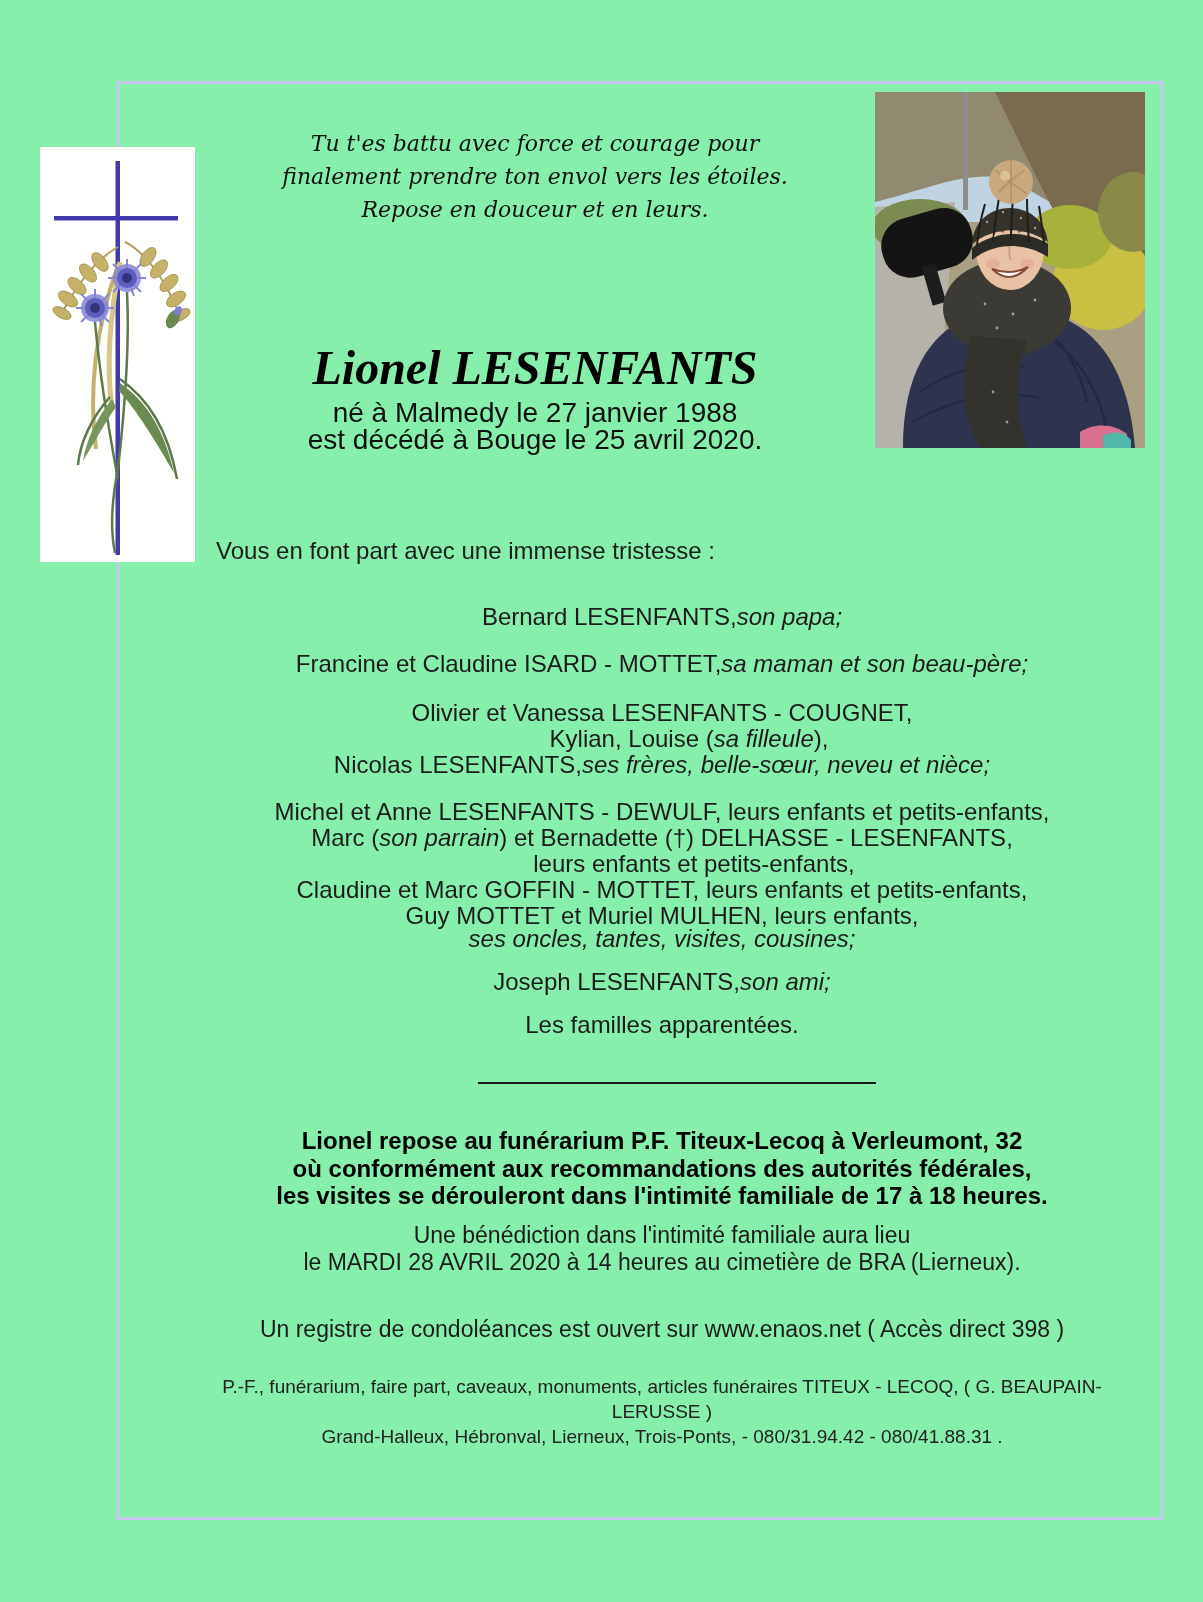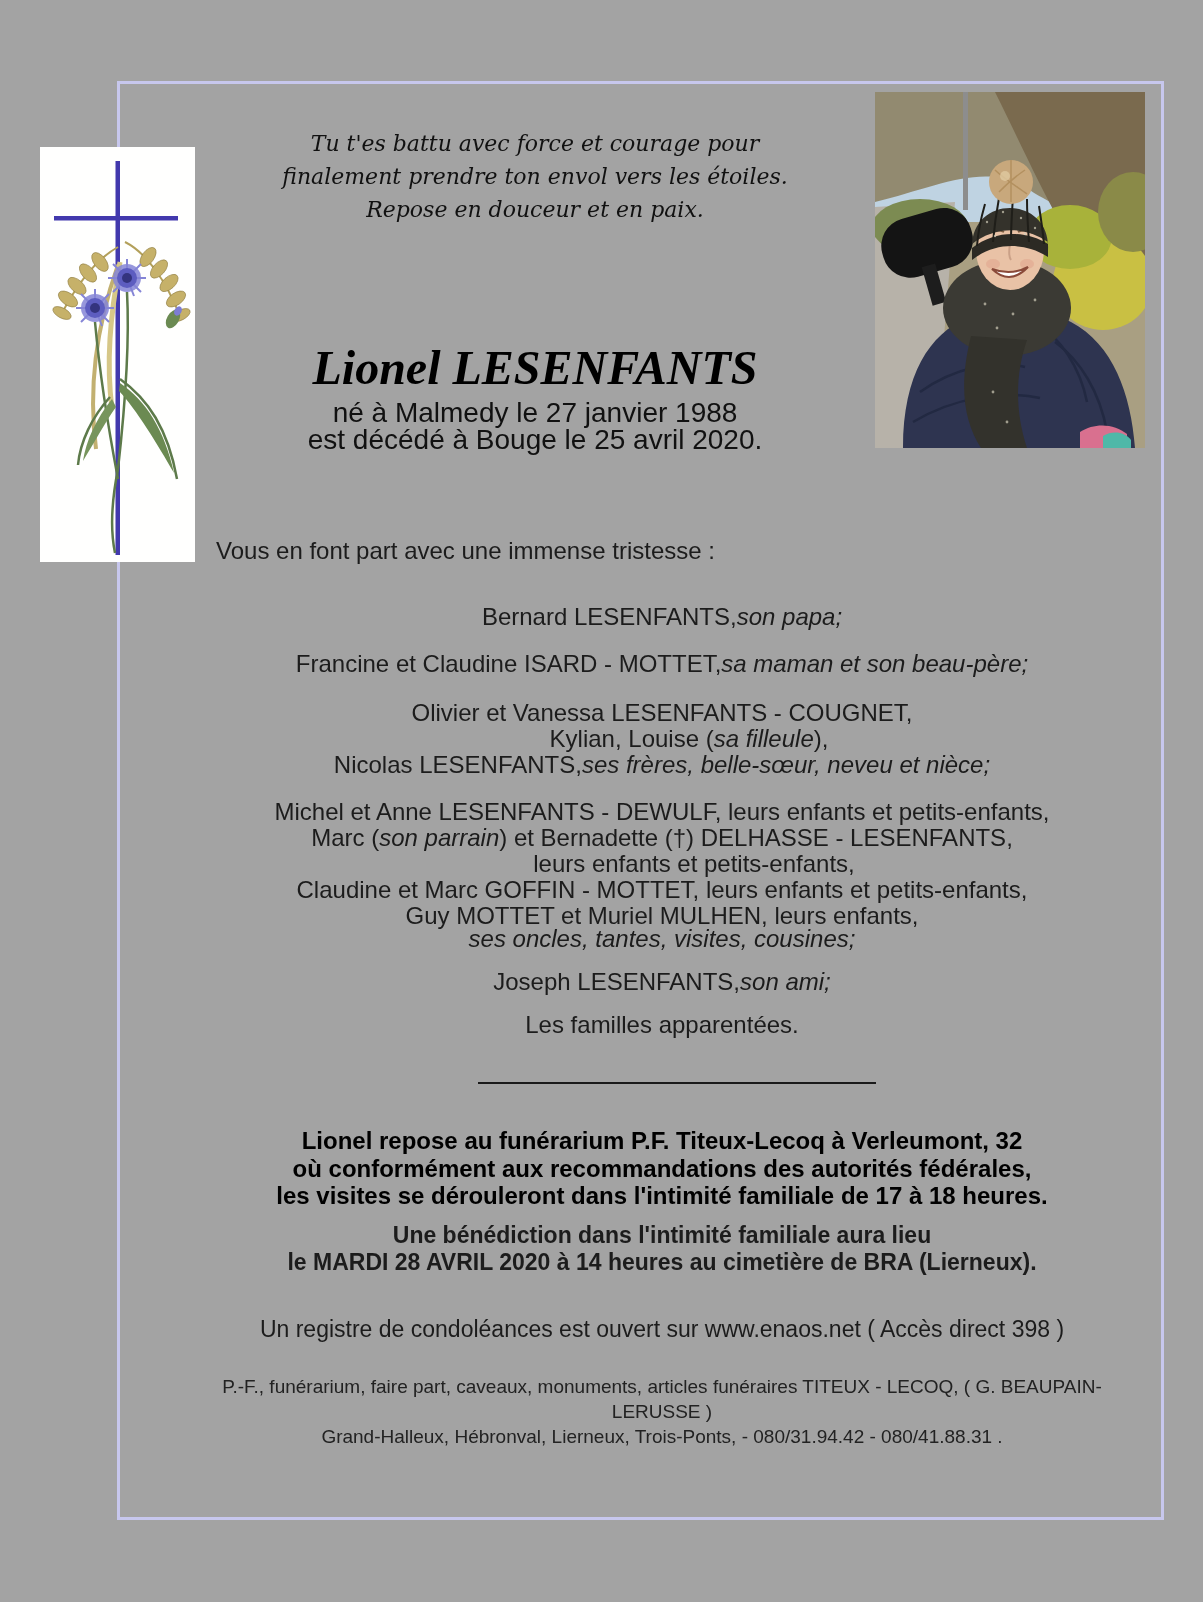--- a/index.html
+++ b/index.html
@@ -1,17 +1,17 @@
 <!DOCTYPE html>
 <html><head>
 <meta charset="utf-8">
 <style>
   html,body{margin:0;padding:0;background:#ffffff;}
   .page{
-    position:relative;width:1203px;height:1602px;background:#a3a3a3;
+    position:relative;width:1203px;height:1602px;background:#86efac;
     font-family:"Liberation Sans",sans-serif;color:#1c1c1c;overflow:hidden;
   }
   .frame{
     position:absolute;left:117px;top:81px;width:1047px;height:1439px;
     border:3px solid #c7c7ed;box-sizing:border-box;
   }
   .left-art{position:absolute;left:40px;top:147px;width:155px;height:415px;background:#ffffff;}
   .photo{position:absolute;left:875px;top:92px;width:270px;height:356px;}
   
   .epitaph{
@@ -33,21 +33,21 @@
   .intro{position:absolute;top:537px;left:0;font-size:24px;}
   .row{
     position:absolute;left:0;width:100%;display:flex;justify-content:center;
     font-size:24px;line-height:26px;box-sizing:border-box;
   }
   .row .right{font-style:italic;text-align:right;white-space:nowrap;}
   .row em{font-style:italic;}
   .divider{position:absolute;left:262px;top:1082px;width:398px;border-top:2px solid #1a1a1a;}
   .center-block{position:absolute;left:0;width:100%;text-align:center;}
   .wake{top:1127px;font-weight:bold;font-size:24px;line-height:27.5px;color:#000;}
-  .blessing{top:1222px;font-size:23px;line-height:26.5px;font-weight:bold;}
+  .blessing{top:1222px;font-size:23px;line-height:26.5px;}
   .condolences{top:1316px;font-size:23px;}
   .home{top:1374px;font-size:19px;line-height:25px;color:#222;}
 </style>
 </head>
 <body>
 
 <div class="page">
 
   <div class="frame"></div>
 
@@ -191,21 +191,21 @@
         <path d="M124,100 C132,92 144,82 150,78"></path>
         <path d="M136,68 L136,110"></path>
       </g>
       <circle cx="130" cy="84" r="5" fill="#e0c9a0" opacity="0.8"></circle>
     </svg>
   </div>
 
   <div class="epitaph">
     <div>Tu t'es battu avec force et courage pour</div>
     <div>finalement prendre ton envol vers les étoiles.</div>
-    <div>Repose en douceur et en paix.</div>
+    <div>Repose en douceur et en leurs.</div>
   </div>
 
   <div class="title-line" style="top:340px">Lionel LESENFANTS</div>
   <div class="sub-line" style="top:397px">né à Malmedy le 27 janvier 1988</div>
   <div class="sub-line" style="top:424px">est décédé à Bouge le 25 avril 2020.</div>
 
   <div class="content">
     <div class="intro">Vous en font part avec une immense tristesse :</div>
 
     <div class="row" style="top:604px">

